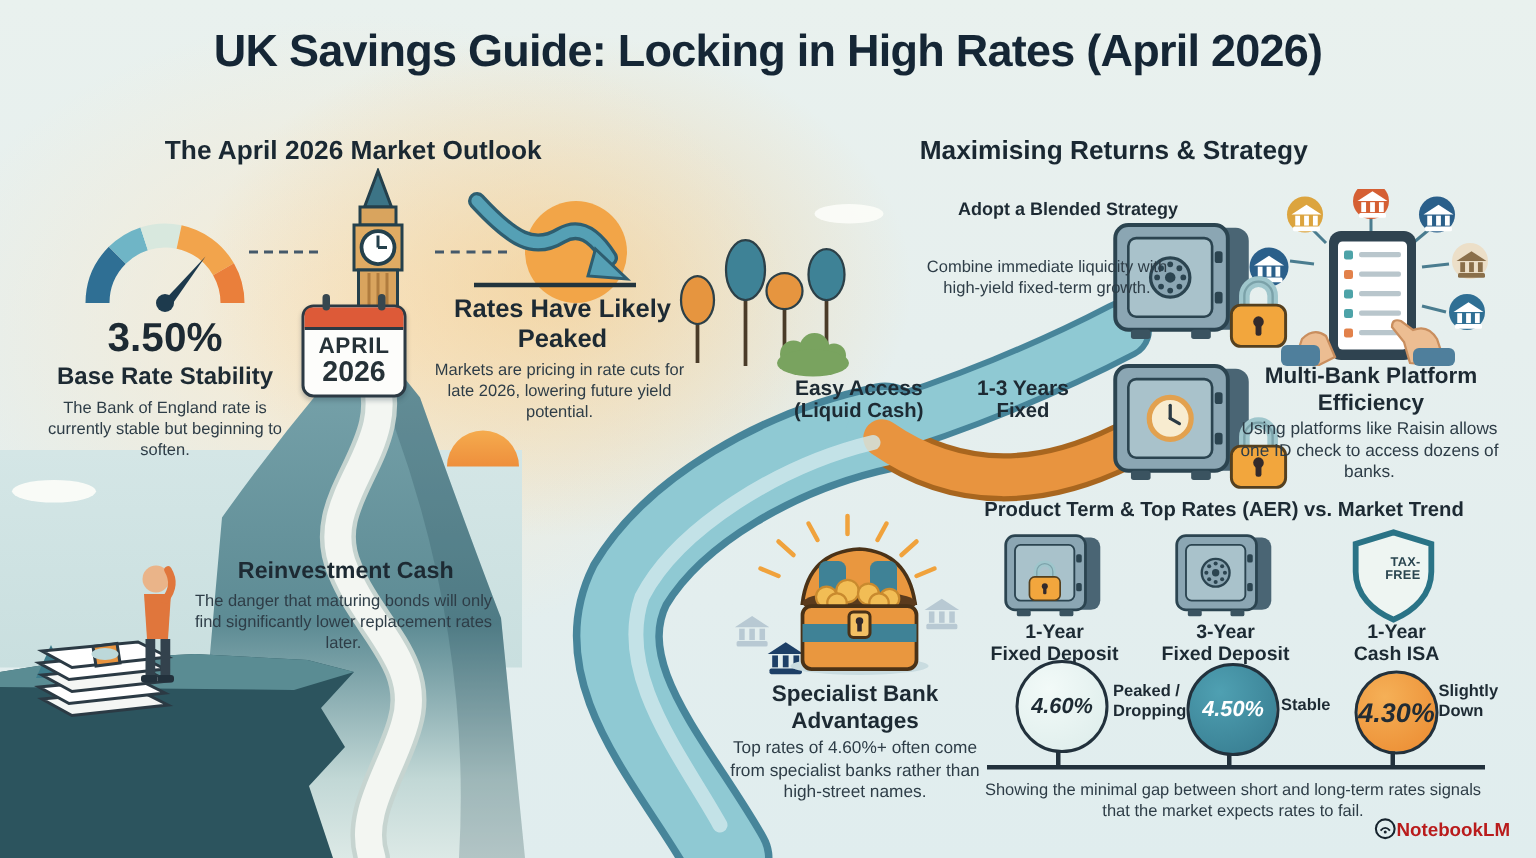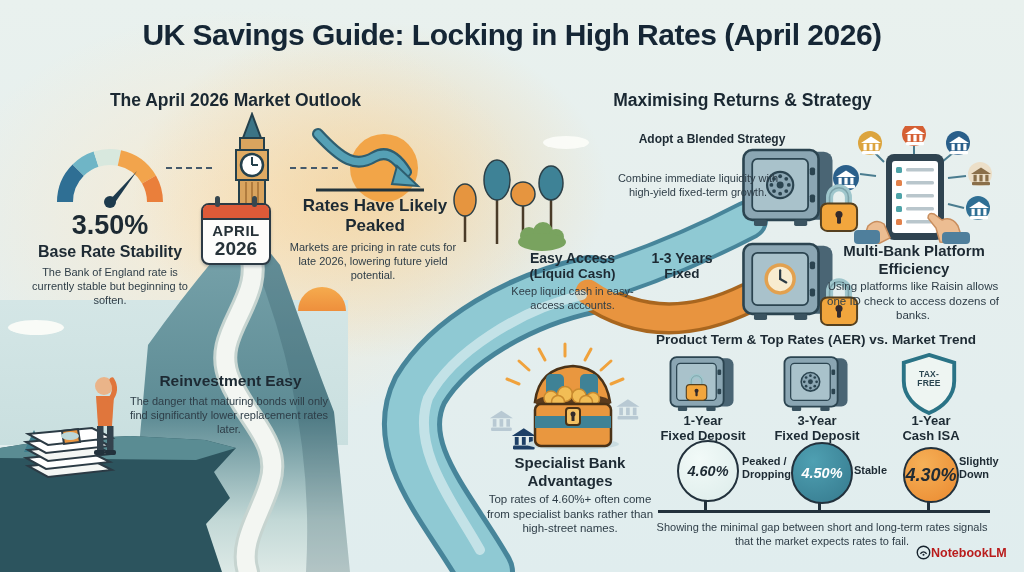--- a/index.html
+++ b/index.html
@@ -31,21 +31,21 @@
   .c1{left:677px;top:440px;width:58px;height:58px;background:radial-gradient(circle at 35% 30%,#f2faf8,#dcecea);
       border:2.5px solid #22313c;font-size:14.5px;color:#1d2a33;}
   .c2{left:791px;top:442px;width:58px;height:58px;background:radial-gradient(circle at 35% 30%,#4fa0b2,#35798d);
       border:2.5px solid #22313c;font-size:14.5px;color:#ffffff;}
   .c3{left:903px;top:447px;width:52px;height:52px;background:radial-gradient(circle at 35% 30%,#f5b057,#eb8a30);
       border:2.5px solid #22313c;font-size:18px;color:#222c34;}
   .trend{font-size:11px;font-weight:600;line-height:1.2;color:#1d2a33;z-index:5;}
   .stem{background:#22313c;z-index:4;}
   .brand{left:916px;top:545px;display:flex;align-items:center;gap:0;font-size:12.5px;font-weight:600;color:#b91c1c;}
   .prod-label{font-size:13px;font-weight:800;line-height:1.15;color:#1c2a33;}
-  .taxfree{font-size:8.5px;font-weight:800;color:#2a4550;line-height:1.1;letter-spacing:.2px;}
+  .taxfree{font-size:8.5px;font-weight:800;color:#2a4550;line-height:1.1;letter-spacing:.2px;text-align:right;}
 </style>
 </head>
 <body>
 
 <svg style="position:absolute;width:0;height:0" aria-hidden="true">
   <defs>
     <linearGradient id="mgrad" x1="0" y1="0" x2="0" y2="1">
       <stop offset="0" stop-color="#7aa5ad"></stop>
         <stop offset=".55" stop-color="#5d8b94"></stop>
       <stop offset=".85" stop-color="#c2d8d6"></stop>
@@ -207,21 +207,21 @@
 
   <circle cx="104" cy="56" r="9" fill="#eab489"></circle>
   <path d="M96 66 L114 66 L112 96 L98 96 Z" fill="#e0763c"></path>
   <path d="M110 70 Q118 60 112 50" fill="none" stroke="#e0763c" stroke-width="5" stroke-linecap="round"></path>
   <rect x="97" y="96" width="6.5" height="26" fill="#33424d"></rect>
   <rect x="107" y="96" width="6.5" height="26" fill="#33424d"></rect>
   <rect x="94" y="120" width="11" height="5" rx="2" fill="#22313c"></rect>
   <rect x="105" y="120" width="11" height="5" rx="2" fill="#22313c"></rect>
 </svg>
 
-<div class="abs c t-b" style="left:128px;top:372px;width:205px;font-size:15.5px;z-index:4;">Reinvestment Easy</div>
+<div class="abs c t-b" style="left:128px;top:372px;width:205px;font-size:15.5px;z-index:4;">Reinvestment Cash</div>
 <div class="abs c t-s" style="left:120px;top:394px;width:218px;font-size:11px;z-index:4;">The danger that maturing bonds will only find significantly lower replacement rates later.</div>
 
 <div class="abs c sec-h" style="left:565px;top:90px;width:355px;">Maximising Returns &amp; Strategy</div>
 
 <div class="abs c t-b" style="left:632px;top:132px;width:160px;font-size:12px;line-height:1.2;z-index:4;">Adopt a Blended Strategy</div>
 <div class="abs c t-s" style="left:612px;top:171px;width:172px;font-size:11px;z-index:4;">Combine immediate liquidity with high-yield fixed-term growth.</div>
 
 <svg class="abs" style="left:740px;top:146px;z-index:3;" width="96" height="84" viewBox="0 0 110 95">
   <use href="#safe-shell"></use>
     <use href="#safe-dial"></use>
@@ -233,21 +233,20 @@
   <use href="#safe-shell"></use>
     <use href="#safe-clock"></use>
 </svg>
 <svg class="abs" style="left:817px;top:270px;z-index:4;" width="44" height="58" viewBox="0 0 56 72">
   <use href="#padlock-g"></use>
 </svg>
 
 <div class="abs c" style="left:505px;top:250px;width:135px;z-index:4;">
   <div class="t-b" style="font-size:14px;">Easy Access</div>
   <div class="t-b" style="font-size:13.5px;">(Liquid Cash)</div>
-  <div class="t-s" style="font-size:11px;margin-top:3px;">Keep liquid cash in easy-access accounts.</div>
 </div>
 <div class="abs c" style="left:623px;top:250px;width:118px;z-index:4;">
   <div class="t-b" style="font-size:14px;">1-3 Years</div>
   <div class="t-b" style="font-size:13.5px;">Fixed</div>
 </div>
 
 <svg class="abs" style="left:826px;top:126px;z-index:2;" width="170" height="118" viewBox="0 0 170 118">
   <g stroke="#4a7c8f" stroke-width="2">
     <line x1="50" y1="50" x2="34" y2="48"></line>
       <line x1="58" y1="36" x2="48" y2="26"></line>

